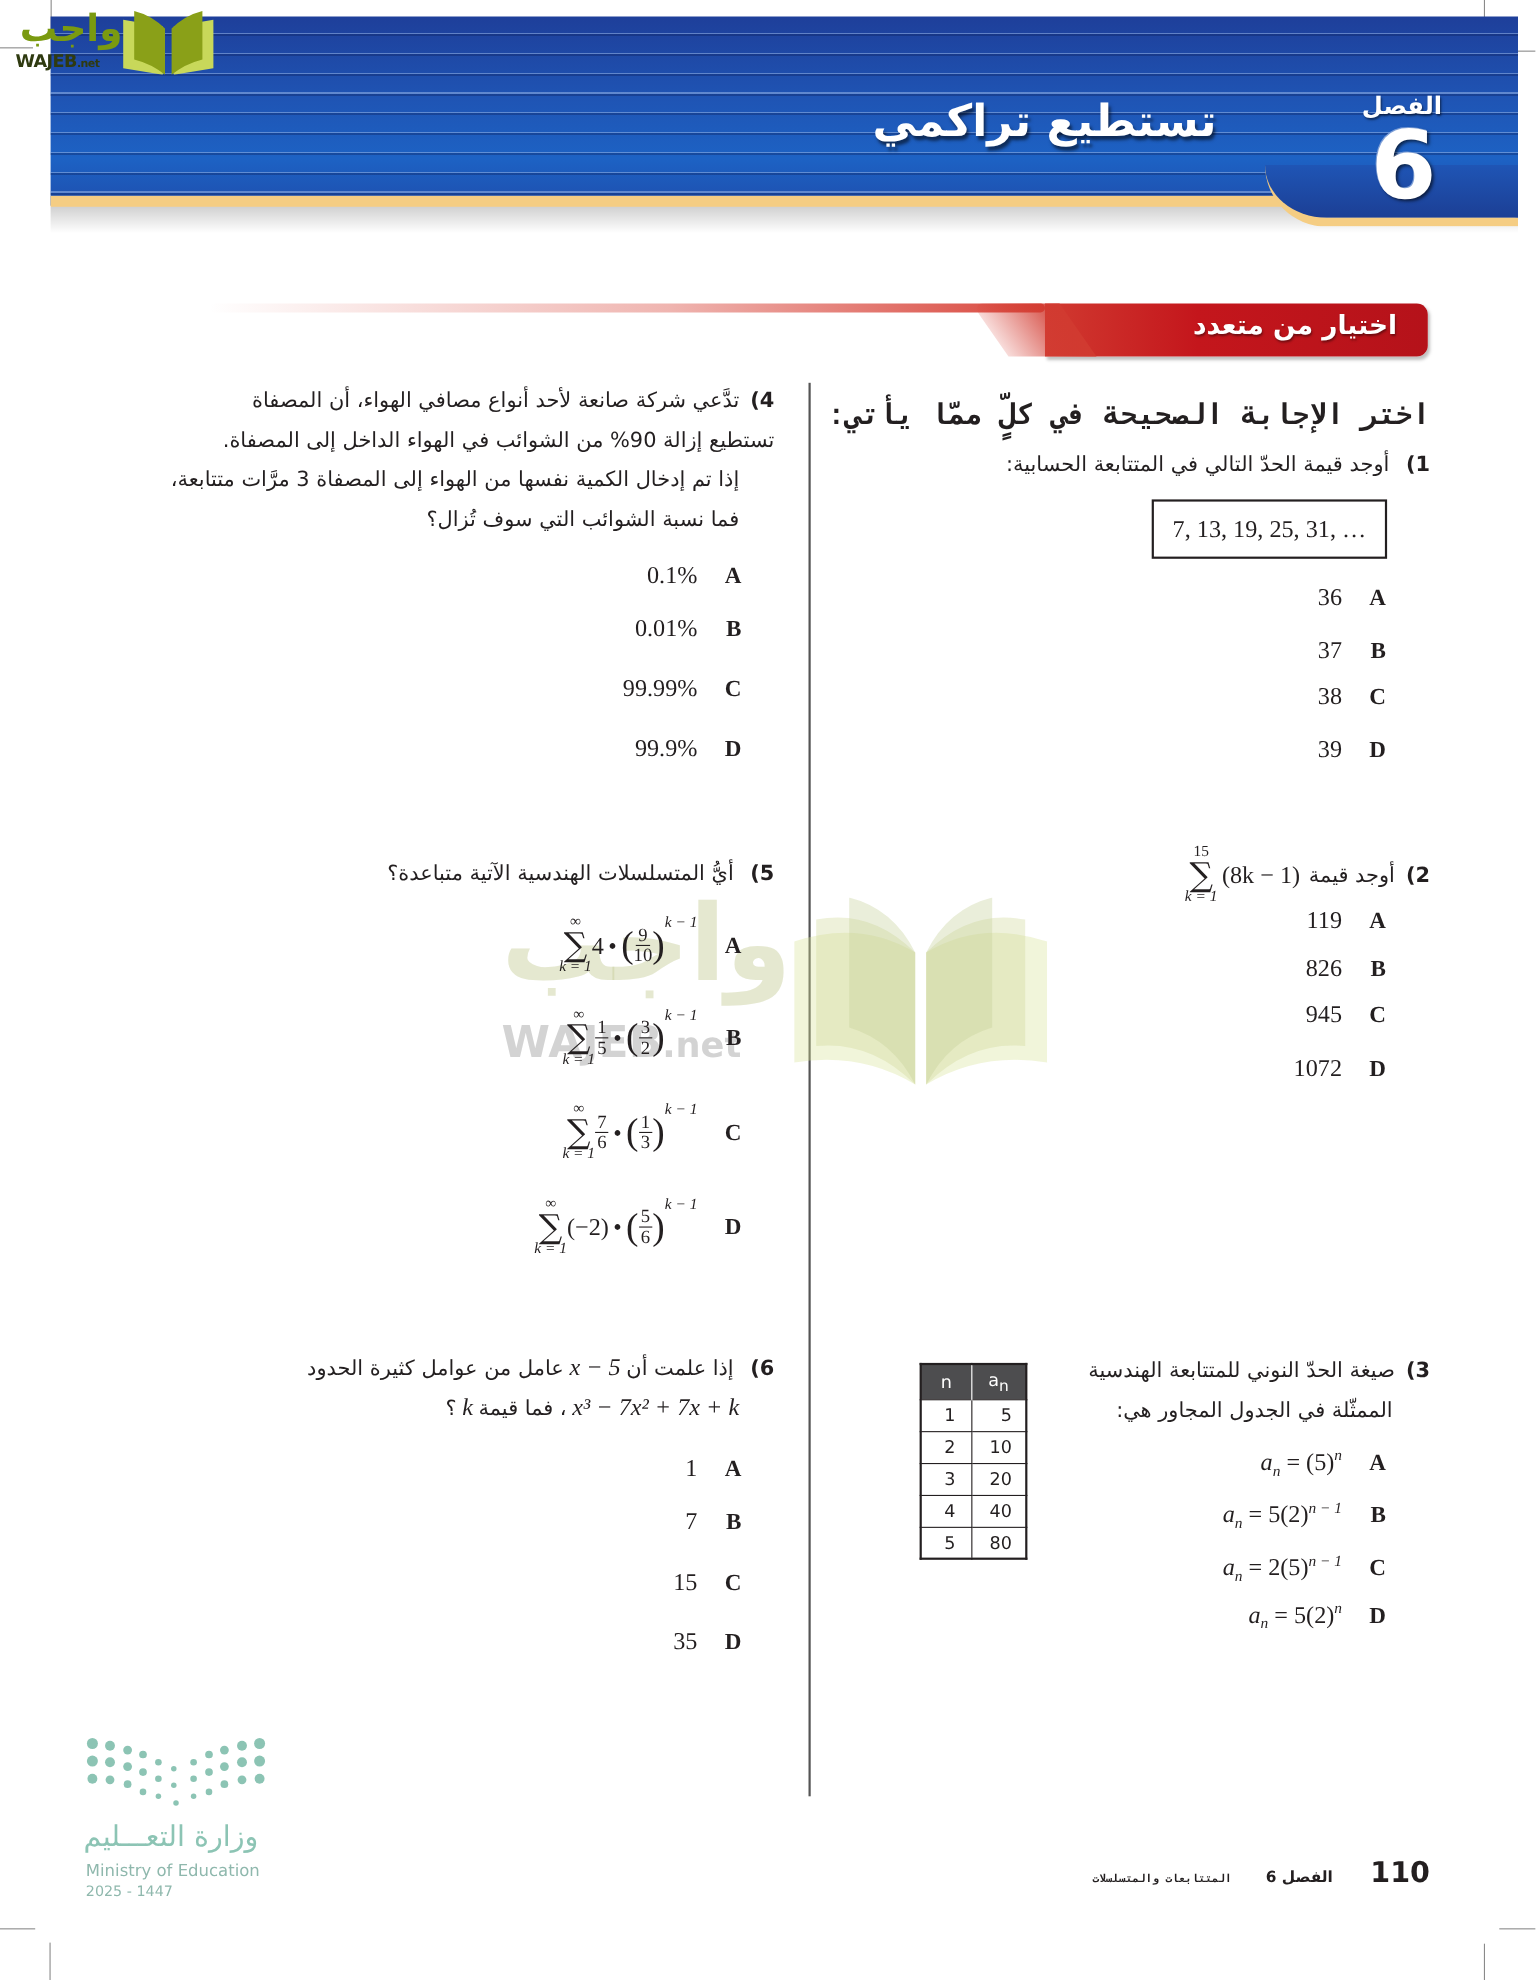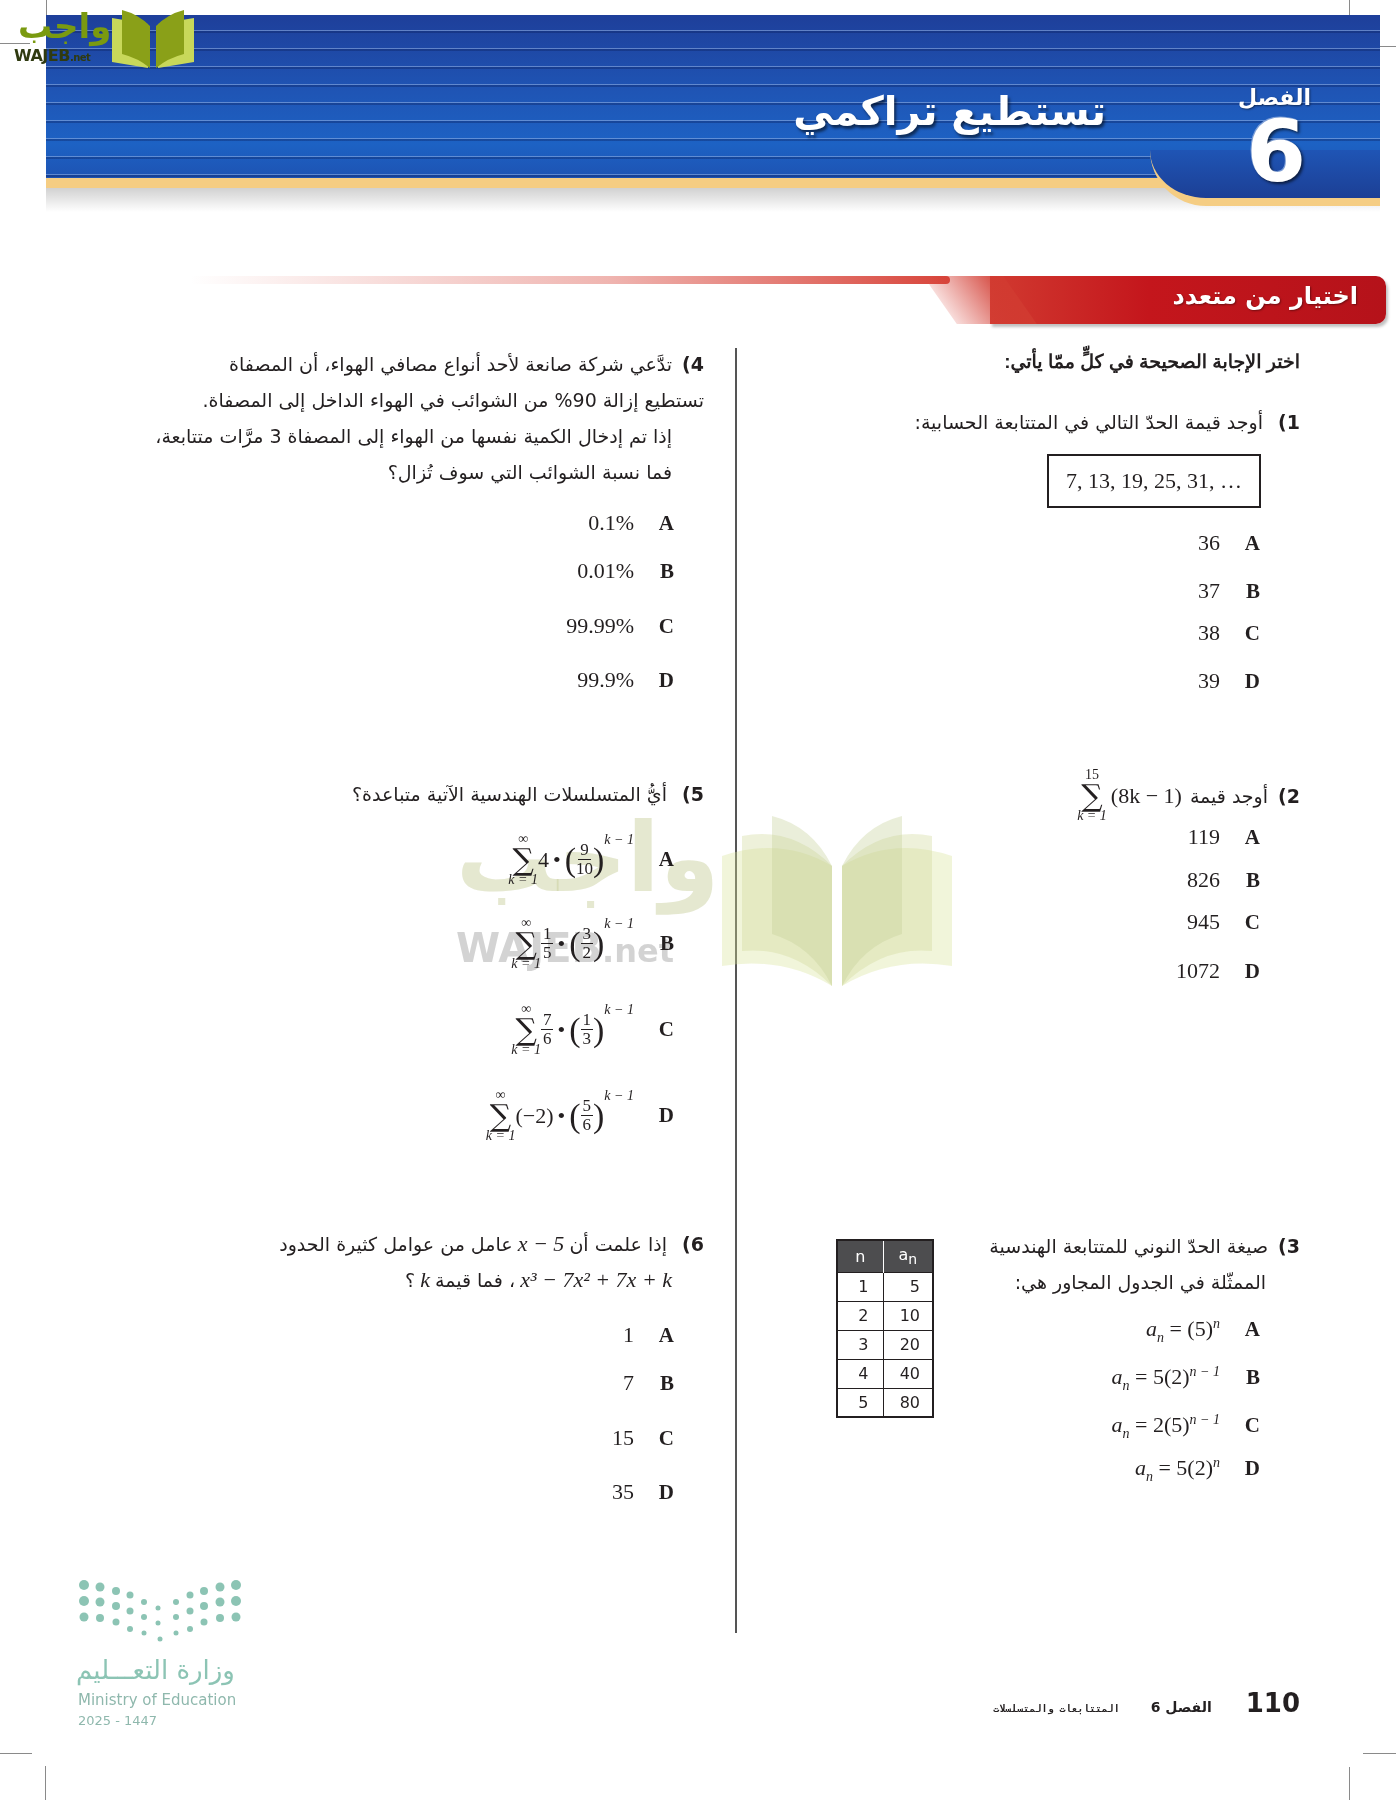--- a/index.html
+++ b/index.html
@@ -53,39 +53,38 @@
   .wajeb-en { position: absolute; left: 4px; top: 40px; font-family: "DejaVu Sans", sans-serif; font-weight: bold; font-size: 16px; color: #2f3a10; letter-spacing: -0.5px; }
   .wajeb-en small { font-size: 10px; }
 
   
   .section-line {
     position: absolute; left: 190px; top: 276px; width: 760px; height: 8px;
     background: linear-gradient(90deg, rgba(230,120,110,0) 0%, rgba(220,90,80,0.45) 55%, #d8443a 100%);
     border-radius: 4px;
   }
   .section-tab {
-    position: absolute; left: 950px; top: 276px; width: 396px; height: 48px;
+    position: absolute; left: 950px; top: 276px; width: 348px; height: 48px;
     background: linear-gradient(90deg, #d13a30 0%, #c4161c 40%, #b5121a 100%);
     border-radius: 0 10px 10px 0;
     box-shadow: 2px 3px 3px rgba(0,0,0,0.25);
-    margin-left: 40px;
   }
   .section-tab::before {
     content: ""; position: absolute; left: -50px; top: 0; width: 80px; height: 48px;
     background: linear-gradient(90deg, rgba(220,80,70,0.2), #d13a30);
     transform: skewX(35deg); border-radius: 10px 0 0 0;
   }
   .section-title {
     position: absolute; right: 28px; top: 6px; color: #ffffff;
     font-family: "DejaVu Sans", sans-serif; font-weight: bold; font-size: 24px;
     text-shadow: 1px 1px 2px rgba(0,0,0,0.4); direction: rtl;
   }
   .instruction {
-    position: absolute; right: 96px; top: 350px;
-    font-family: Liberation Sans, sans-serif; font-weight: bold; font-size: 19px; direction: rtl;
+    position: absolute; right: 96px; top: 362px;
+    font-family: Liberation Mono, monospace; font-weight: bold; font-size: 26px; direction: rtl;
   }
 
   
   .col-divider { position: absolute; left: 735px; top: 348px; width: 2px; height: 1285px; background: #555; }
 
   .qnum { font-family: "DejaVu Sans", sans-serif; font-weight: bold; font-size: 19px; margin-left: 10px; }
   .qtext { font-family: "DejaVu Sans", sans-serif; font-size: 19px; line-height: 36px; }
 
   .question { position: absolute; direction: rtl; }
 

